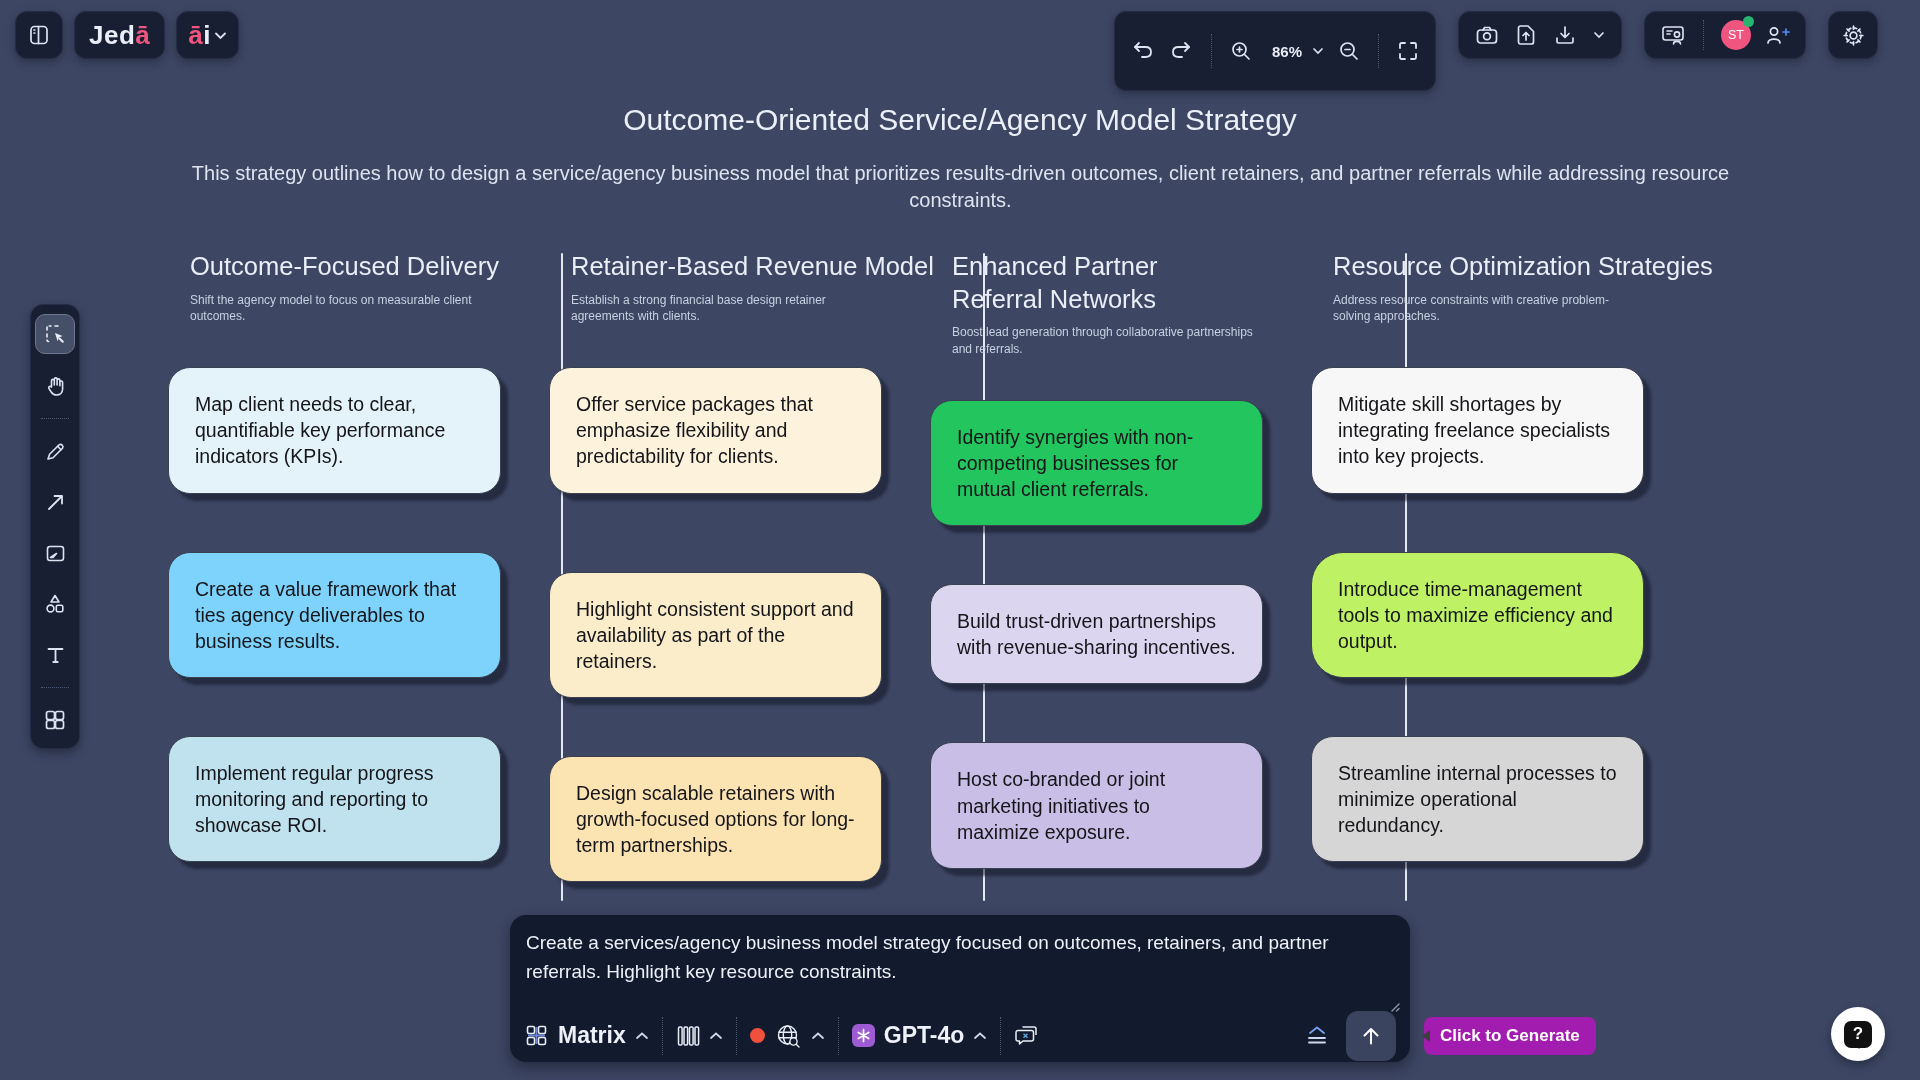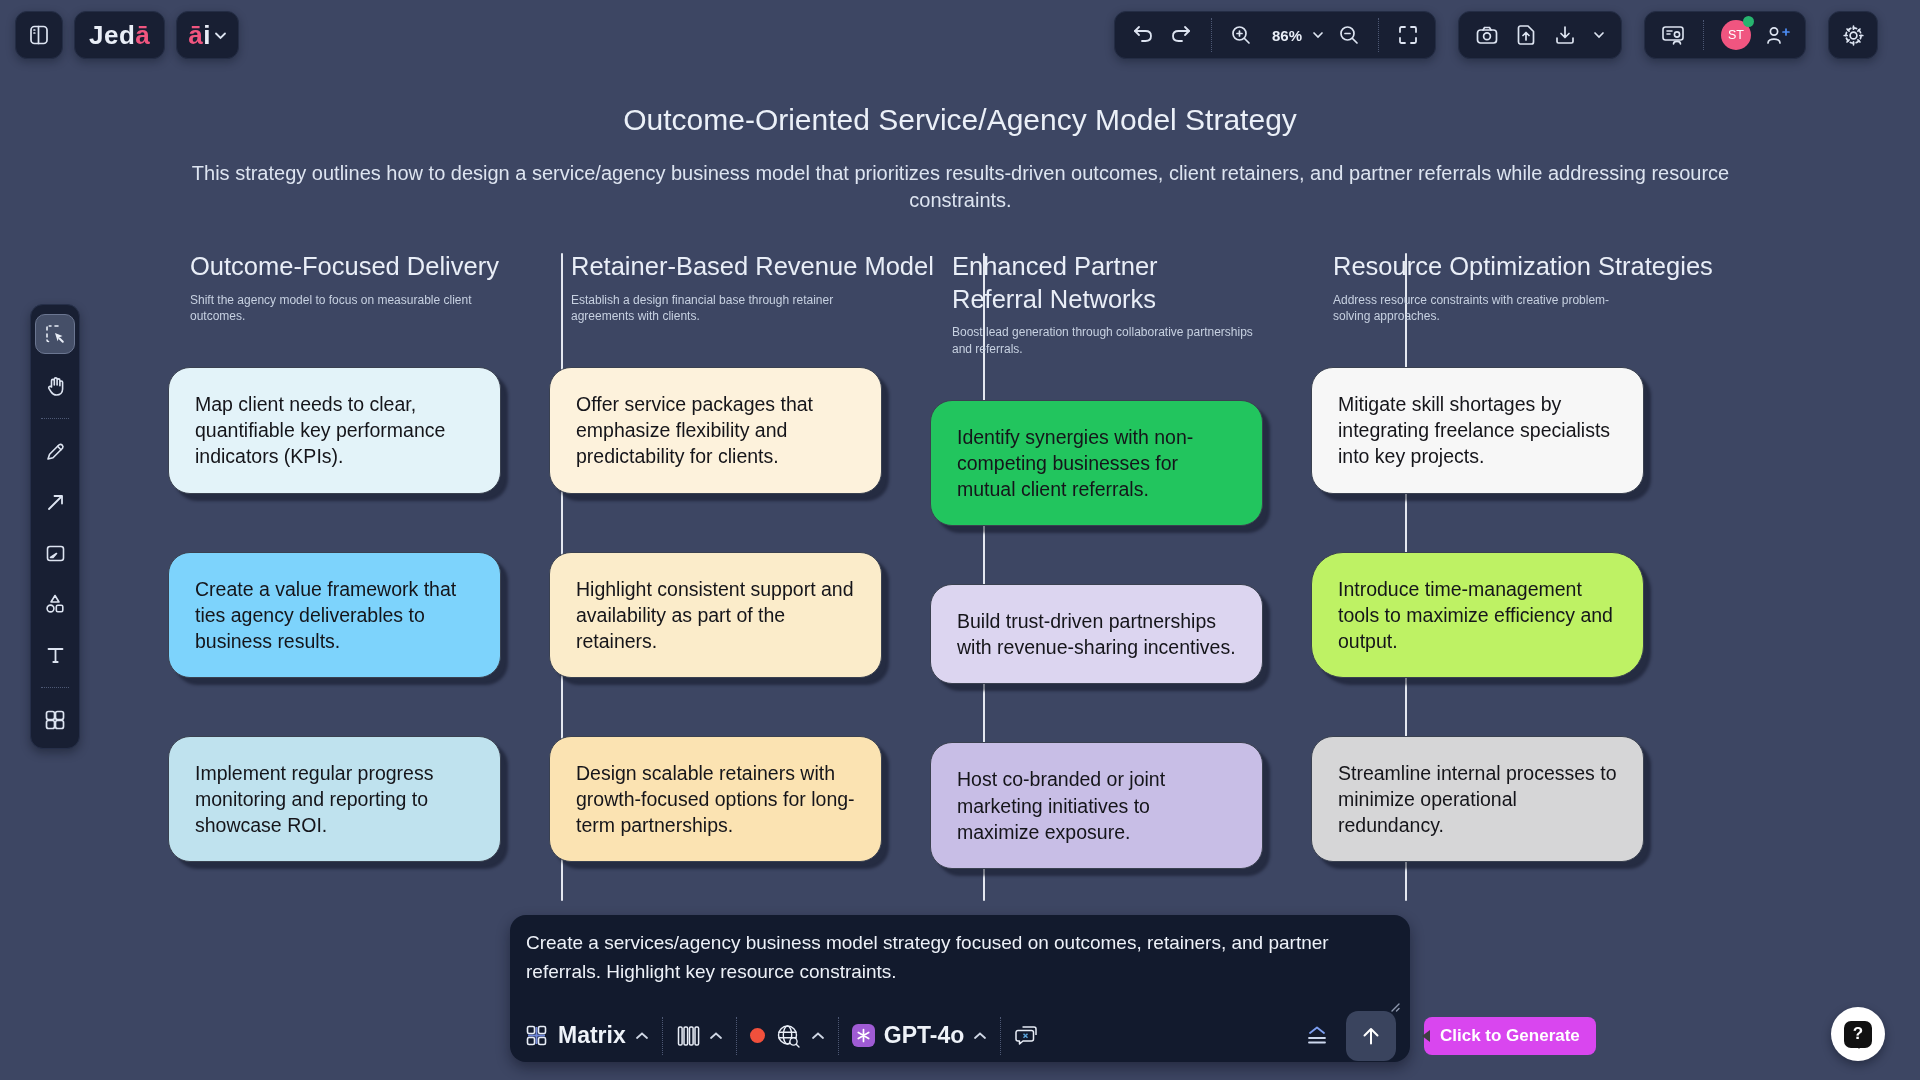--- a/index.html
+++ b/index.html
@@ -47,21 +47,21 @@
           border:none;resize:none;outline:none;color:#edf1f8;font-size:19px;line-height:1.55;
           font-family:"Liberation Sans","DejaVu Sans",sans-serif;}
   .resize-h{right:10px;top:86px;color:#8d97ad;}
   .p-controls{left:0;right:0;bottom:0;height:53px;display:flex;align-items:center;padding:0 14px;}
   .p-item{display:flex;align-items:center;gap:9px;color:#eef2f8;cursor:pointer;}
   .p-label{font-size:23px;font-weight:600;}
   .pdiv{height:38px;border-left:1px dotted #4d5874;margin:0 13px;}
   .chev{color:#cfd6e4;}
   .gen-btn{width:50px;height:50px;border-radius:12px;background:#3a445e;display:flex;align-items:center;
            justify-content:center;color:#fff;cursor:pointer;margin-left:16px;}
-  .tooltip{left:1424px;top:1017px;height:38px;background:#d946ef;border-radius:8px;display:flex;
+  .tooltip{left:1424px;top:1017px;height:38px;background:#a21caf;border-radius:8px;display:flex;
            align-items:center;padding:0 16px;color:#fff;font-size:17px;font-weight:700;}
   .tooltip:before{content:"";position:absolute;left:-8px;top:13px;border:6px solid transparent;
            border-right:8px solid #3e3e40;}
   
   .help{left:1831px;top:1007px;width:54px;height:54px;border-radius:50%;background:#fff;display:flex;
         align-items:center;justify-content:center;cursor:pointer;box-shadow:0 4px 10px rgba(8,12,24,.4);}
   .help-bubble{width:28px;height:27px;background:#111;border-radius:7px;position:relative;display:flex;
         align-items:center;justify-content:center;color:#fff;font-size:17px;font-weight:700;}
   .help-bubble:after{content:"";position:absolute;bottom:-6px;left:10px;border:5px solid transparent;border-top:7px solid #111;}
 </style>
@@ -85,21 +85,21 @@
     <span class="logo-txt"><span class="pink">ā</span><span>i</span></span>
     <span class="tool-ic">
       <svg width="13" height="9" viewBox="0 0 13 9" fill="none" stroke="#dde4f1" stroke-width="1.8" stroke-linecap="round">
           <path d="M2 2.5 L6.5 7 L11 2.5"></path>
         </svg>
     </span>
   </div>
 </div>
 
 <div class="abs tr-cluster">
-  <div class="chip" style="padding:0 16px;gap:14px;">
+  <div class="chip" style="padding:16px 16px;gap:14px;">
     <span class="tool-ic">
       <svg width="24" height="22" viewBox="0 0 24 22" fill="none" stroke="#dde4f1" stroke-width="1.8" stroke-linecap="round" stroke-linejoin="round">
         <path d="M8 3 L4 7 L8 11"></path>
           <path d="M4 7 H14.5 C18 7 20 9.2 20 12 C20 14.8 18 17 14.5 17 H11"></path>
       </svg>
       </span>
     <span class="tool-ic">
       <svg width="24" height="22" viewBox="0 0 24 22" fill="none" stroke="#dde4f1" stroke-width="1.8" stroke-linecap="round" stroke-linejoin="round" transform="scale(-1,1)">
         <path d="M8 3 L4 7 L8 11"></path>
           <path d="M4 7 H14.5 C18 7 20 9.2 20 12 C20 14.8 18 17 14.5 17 H11"></path>
@@ -210,24 +210,24 @@
     <div class="col-title">Outcome-Focused Delivery</div>
     <div class="col-desc">Shift the agency model to focus on measurable client outcomes.</div>
     <div class="cards">
       <div class="card" style="background: rgb(227, 243, 249);">Map client needs to clear, quantifiable key performance indicators (KPIs).</div>
       <div class="card" style="background: #7dd3fc;">Create a value framework that ties agency deliverables to business results.</div>
       <div class="card" style="background: rgb(191, 226, 238);">Implement regular progress monitoring and reporting to showcase ROI.</div>
     </div>
   </div>
   <div class="col">
     <div class="col-title">Retainer-Based Revenue Model</div>
-    <div class="col-desc" style="width:320px;">Establish a design financial base through retainer agreements with clients.</div>
+    <div class="col-desc" style="width:320px;">Establish a strong financial base design retainer agreements with clients.</div>
     <div class="cards">
       <div class="card" style="background: rgb(253, 242, 220);">Offer service packages that emphasize flexibility and predictability for clients.</div>
-      <div class="card" style="background: rgb(251, 236, 202);">Highlight consistent support and availability as part of the retainers.</div>
+      <div class="card" style="background: rgb(251, 236, 202); margin-top: 20px;">Highlight consistent support and availability as part of the retainers.</div>
       <div class="card" style="background: rgb(251, 227, 178);">Design scalable retainers with growth-focused options for long-term partnerships.</div>
     </div>
   </div>
   <div class="col">
     <div class="col-title" style="width:300px;">Enhanced Partner Referral Networks</div>
     <div class="col-desc" style="width:305px;">Boost lead generation through collaborative partnerships and referrals.</div>
     <div class="cards">
       <div class="card" style="background: #22c55e;">Identify synergies with non-competing businesses for mutual client referrals.</div>
       <div class="card" style="background: rgb(220, 213, 240);">Build trust-driven partnerships with revenue-sharing incentives.</div>
       <div class="card" style="background: rgb(200, 190, 230);">Host co-branded or joint marketing initiatives to maximize exposure.</div>

